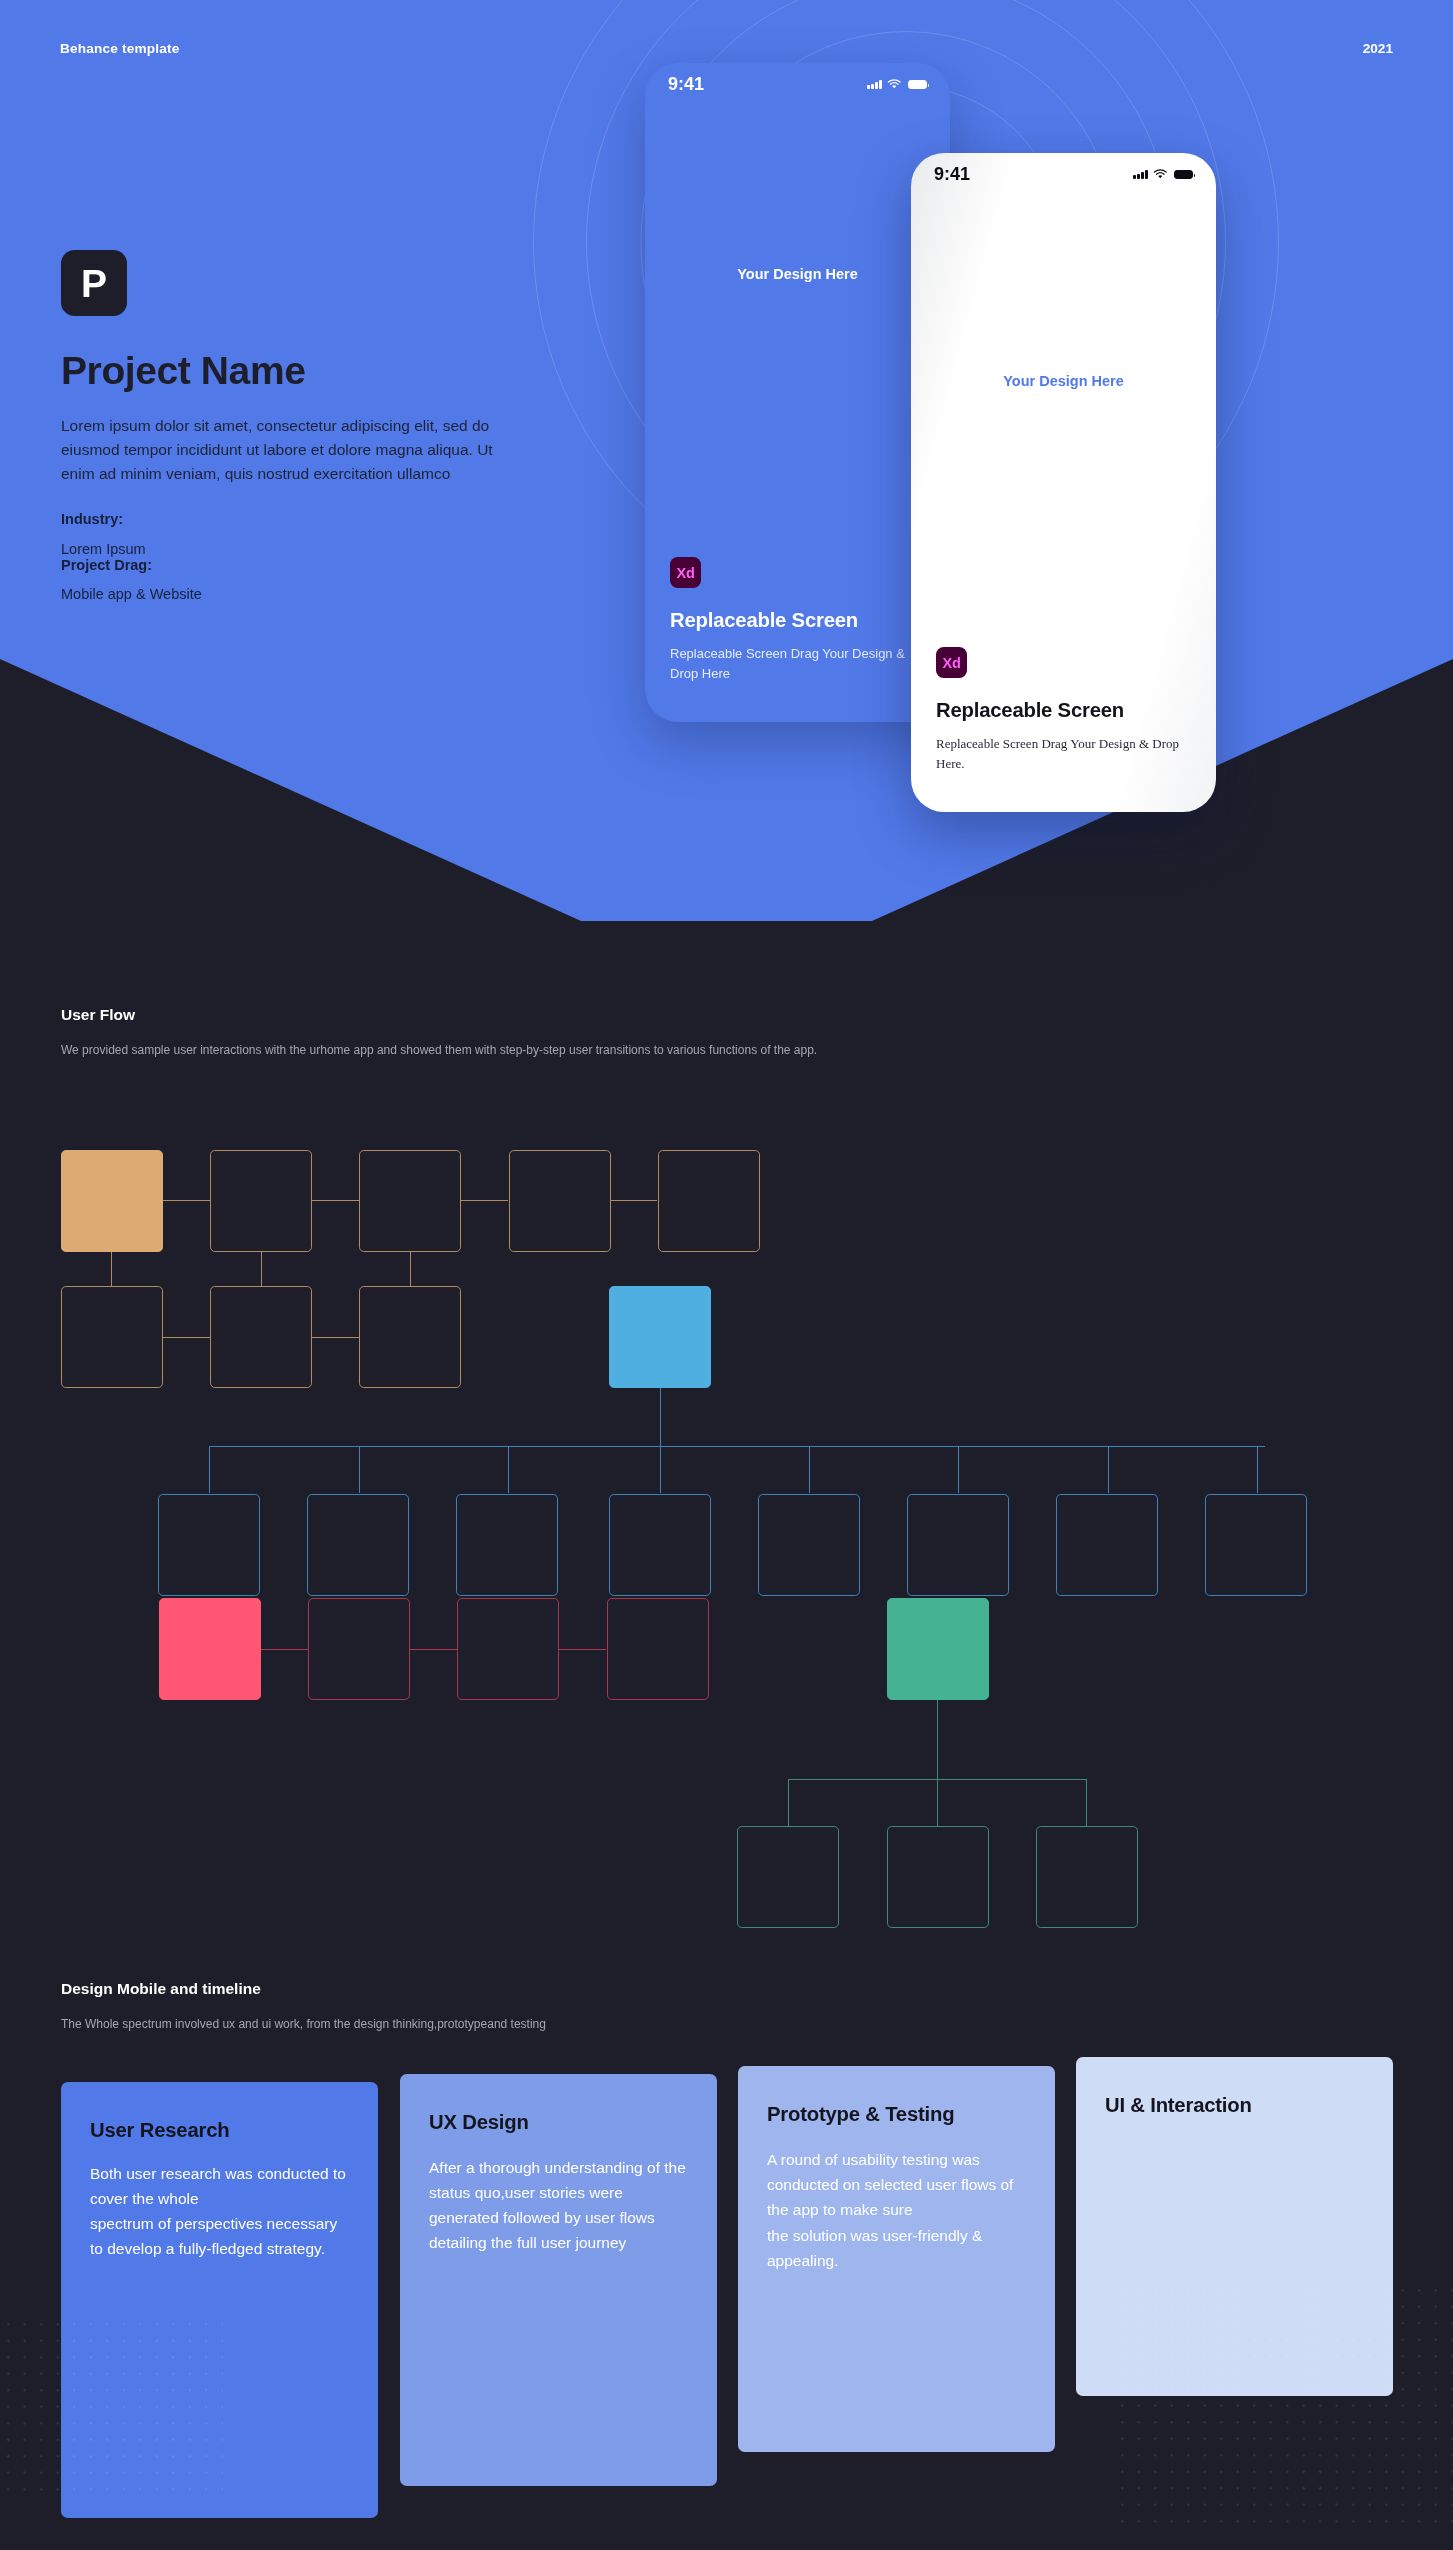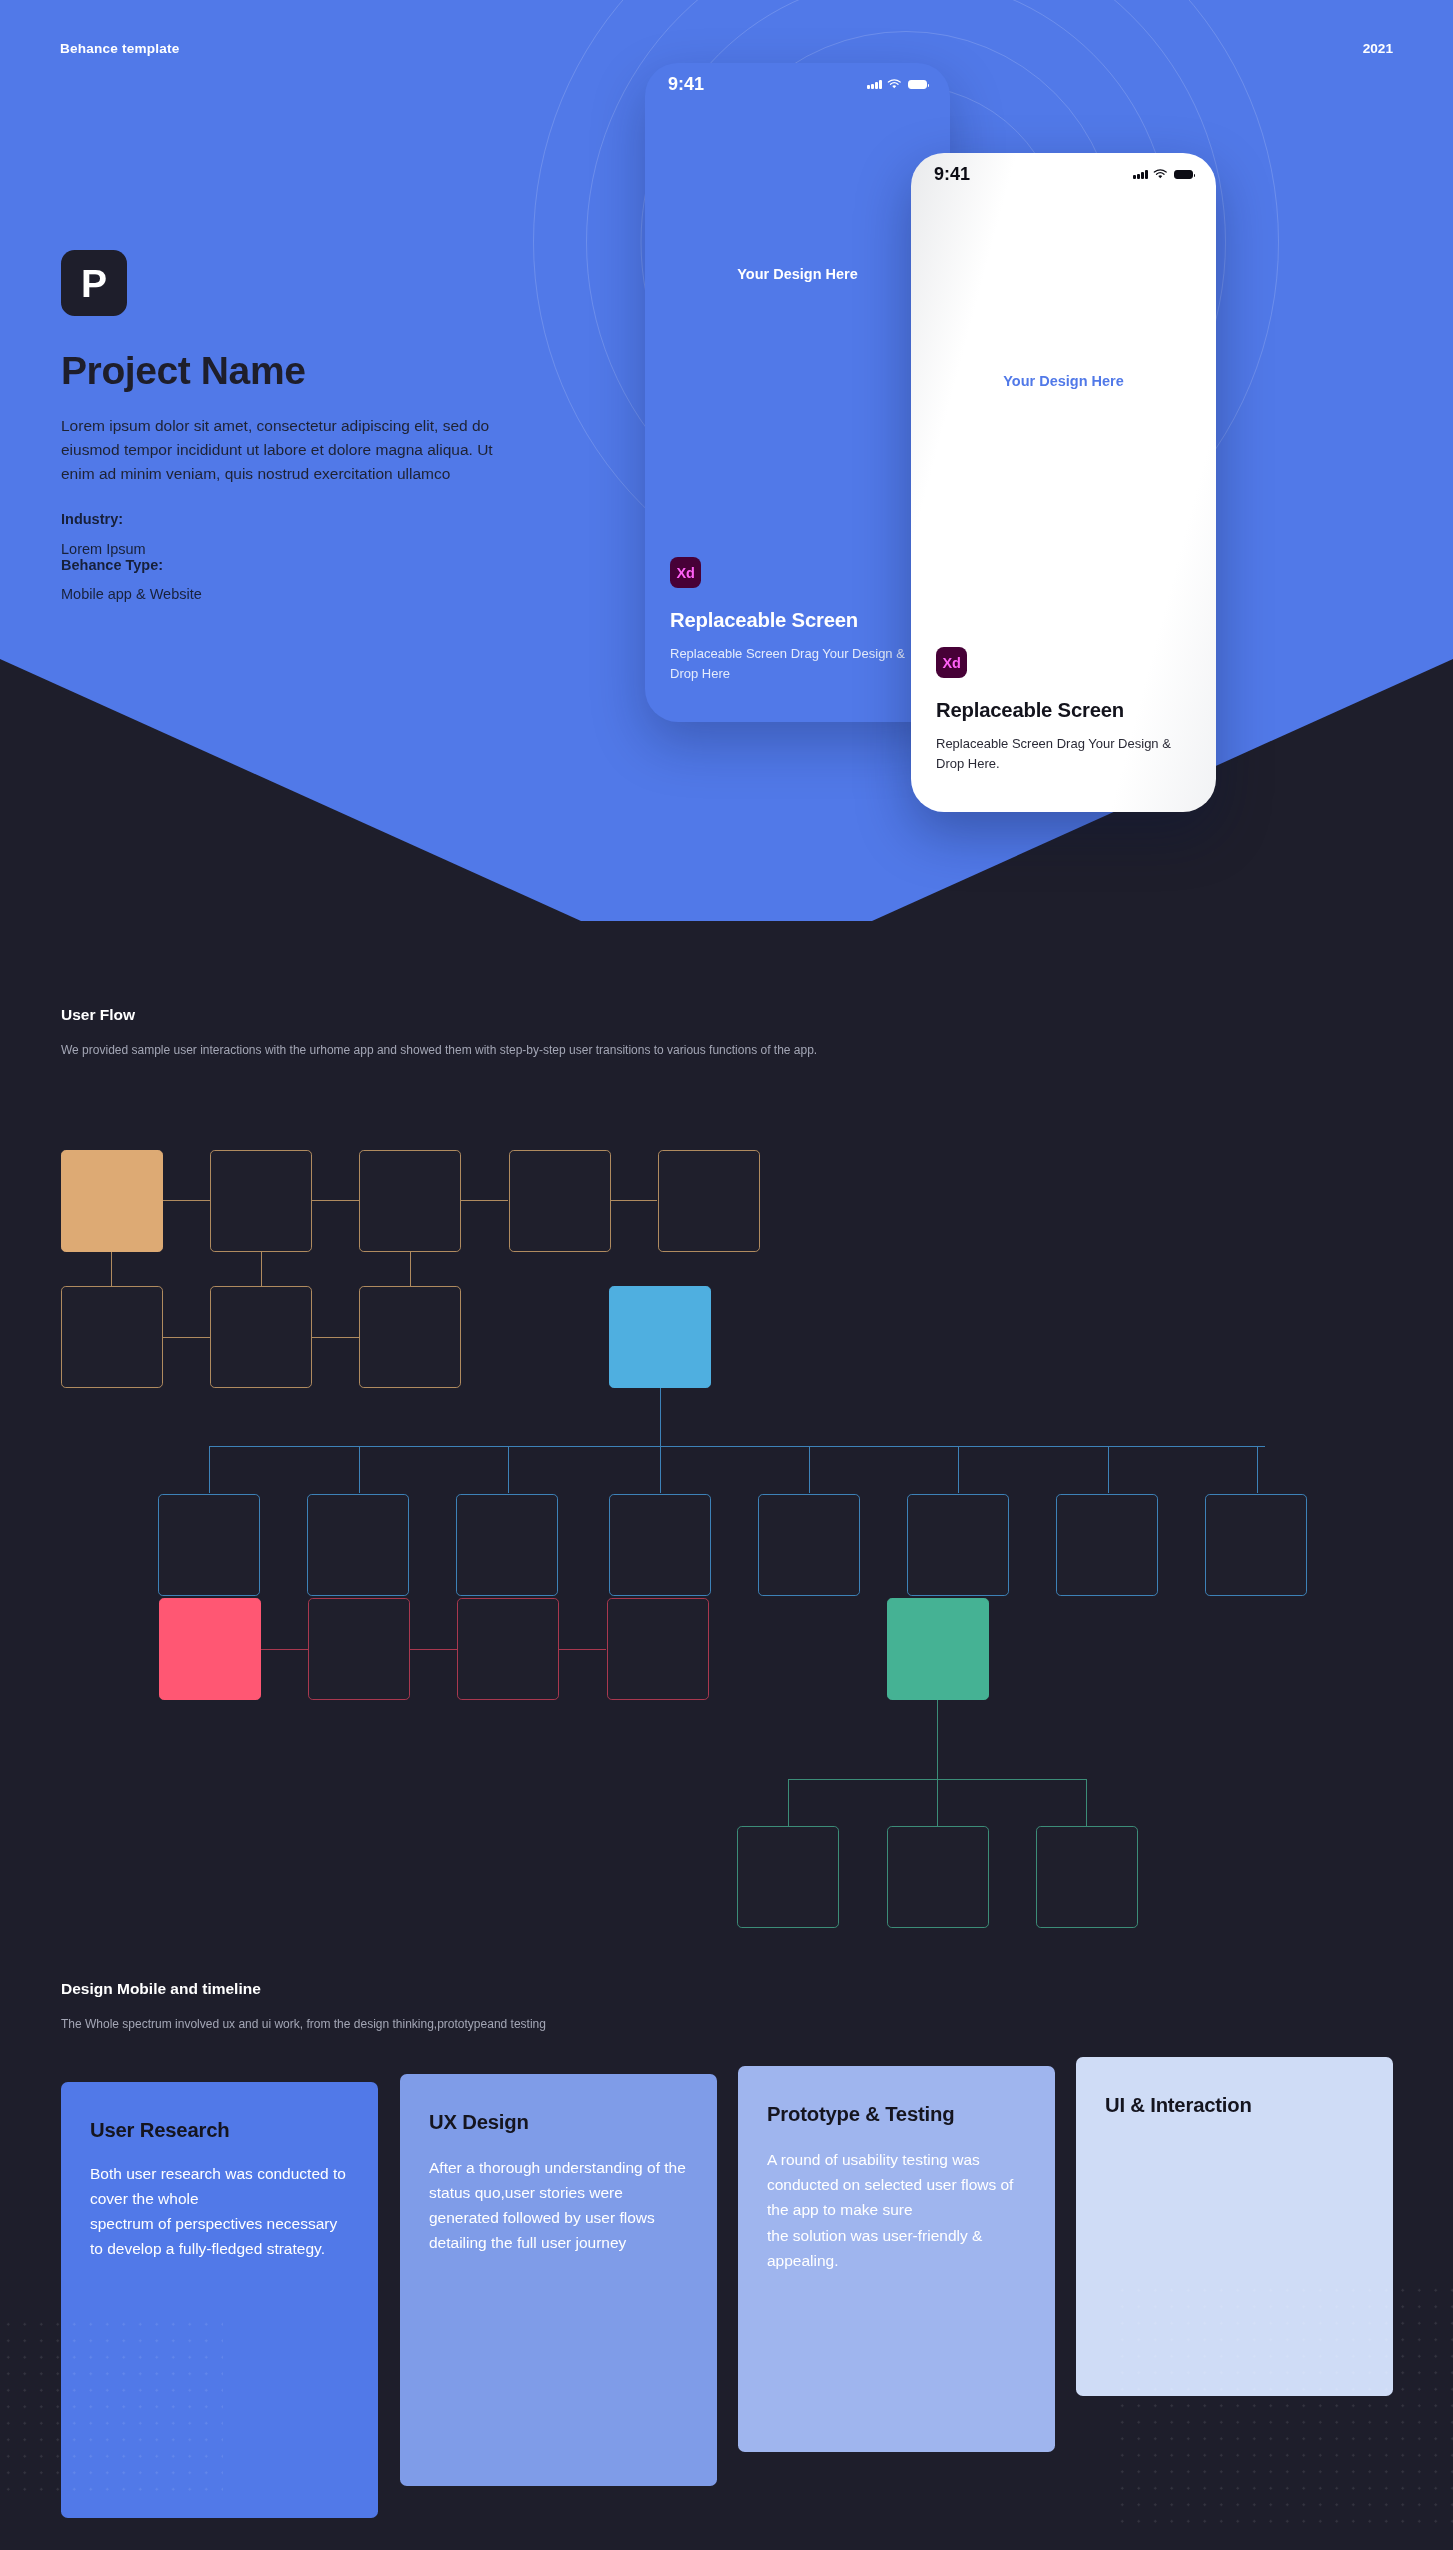--- a/index.html
+++ b/index.html
@@ -193,21 +193,21 @@
     letter-spacing: -0.2px;
   }
   .card-sub {
     margin-top: 11.6px;
     font-size: 13px;
     line-height: 1.5;
   }
   #phone-back .card-title { color: #ffffff; }
   #phone-back .card-sub { color: #e4ebfb; }
   #phone-front .card-title { color: #13131c; }
-  #phone-front .card-sub { color: #2a2a36; }
+  #phone-front .card-sub { color: #2a2a36; font-family: Liberation Serif, serif; }
 
   
   .section-head { position: absolute; left: 61px; }
   .section-title {
     font-size: 15.5px;
     font-weight: 700;
     color: #ffffff;
   }
   .section-sub {
     margin-top: 15.5px;
@@ -302,21 +302,21 @@
         <span>P</span>
       </div>
       <h1 class="project-title">Project Name</h1>
       <p class="project-desc">Lorem ipsum dolor sit amet, consectetur adipiscing elit, sed do eiusmod tempor incididunt ut labore et dolore magna aliqua. Ut enim ad minim veniam, quis nostrud exercitation ullamco</p>
       <div class="meta-row">
         <div class="meta-col">
           <div class="meta-label">Industry:</div>
           <div class="meta-value">Lorem Ipsum</div>
         </div>
         <div class="meta-col">
-          <div class="meta-label">Behance Type:</div>
+          <div class="meta-label">Project Drag:</div>
           <div class="meta-value">Mobile app &amp; Website</div>
         </div>
       </div>
     </div>
   </div>
 
   <div class="phone" id="phone-back">
     <div class="status-bar" style="color:#ffffff">
       <span class="status-time">9:41</span>
       <span class="status-icons">

